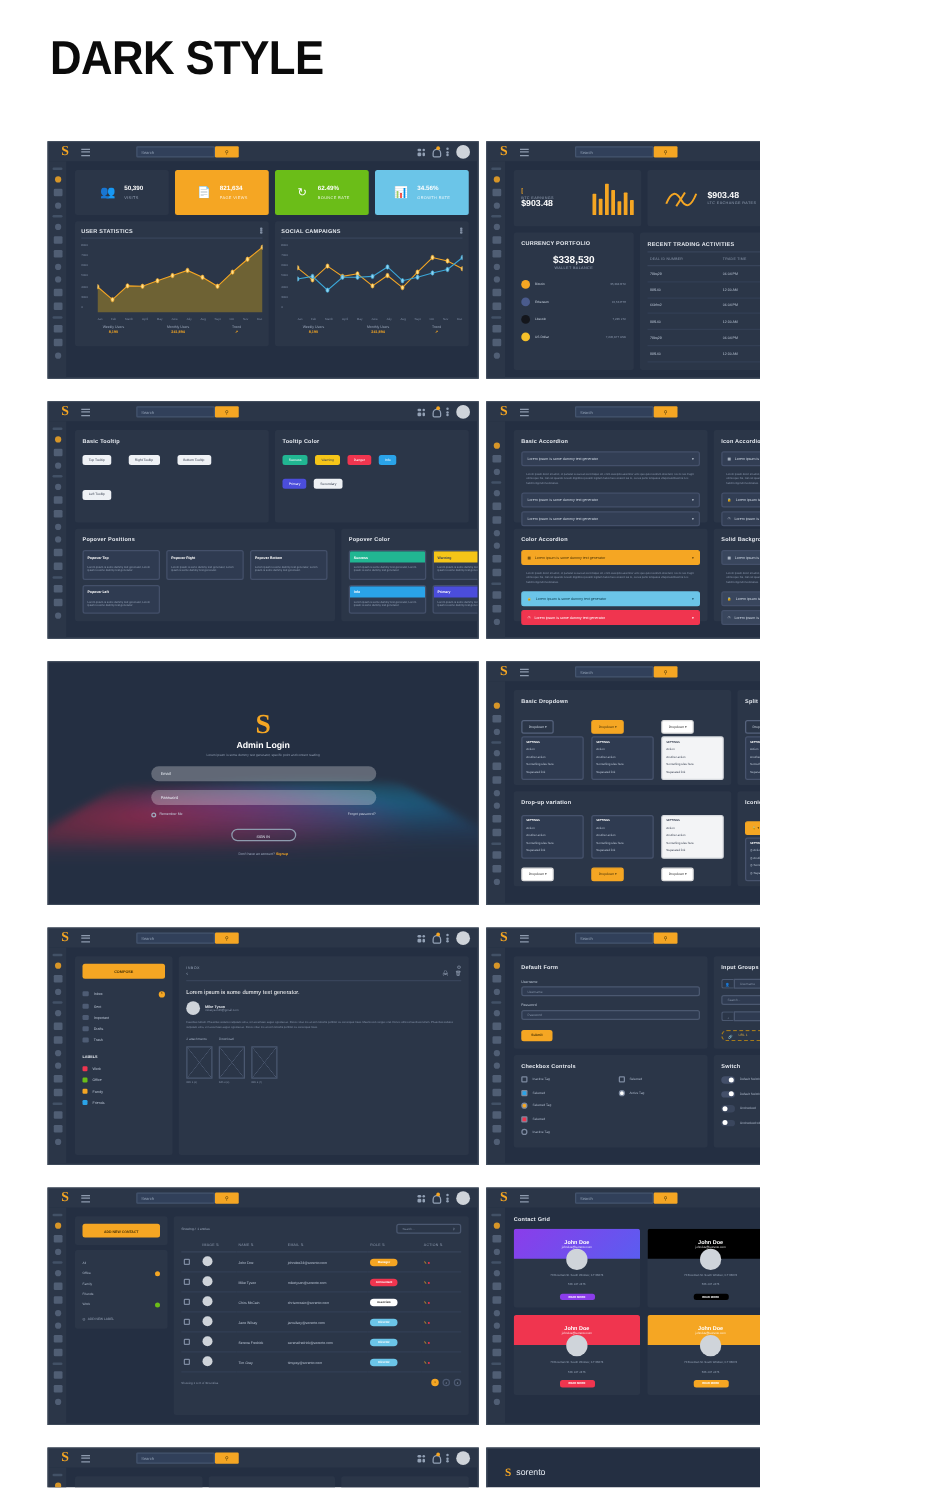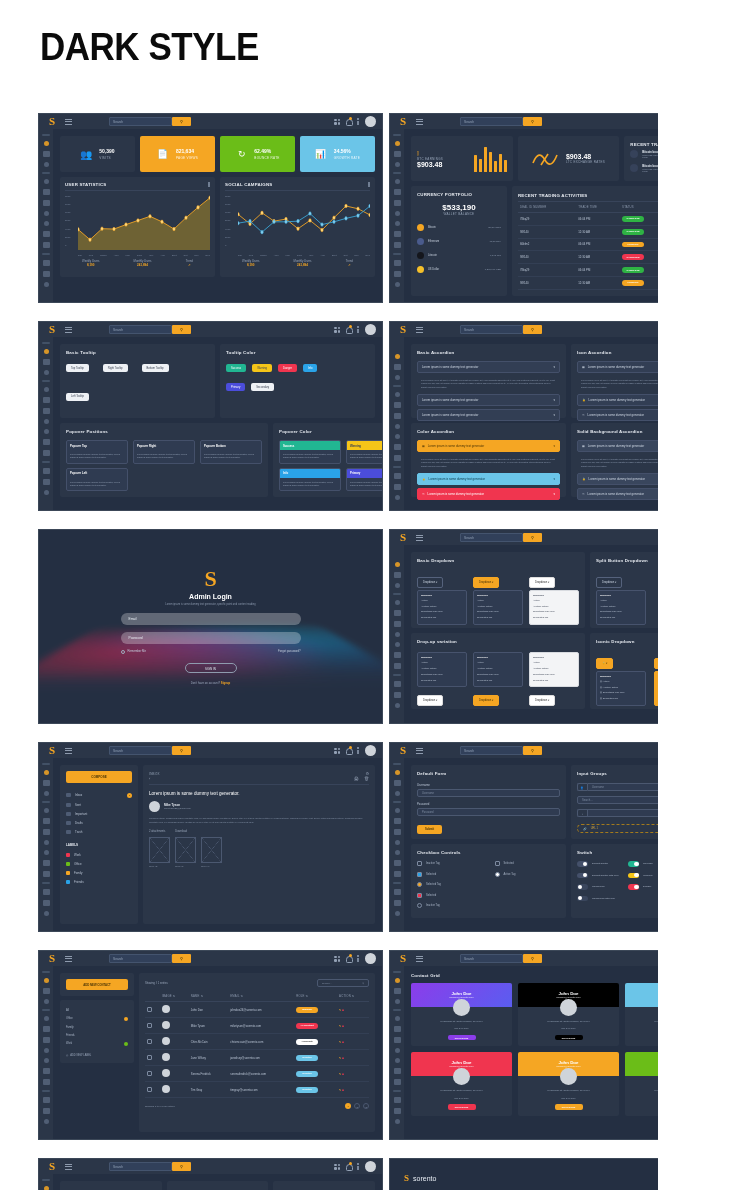--- a/index.html
+++ b/index.html
@@ -1,19 +1,19 @@
 <!DOCTYPE html>
 <html><head>
 <meta charset="utf-8">
 <style>
   * { box-sizing: border-box; margin: 0; padding: 0; }
   html, body { width: 750px; height: 1190px; background: #ffffff; }
   body { font-family: "Liberation Sans", sans-serif; -webkit-font-smoothing: antialiased; }
 
-  .page { position: relative; width: 658px; height: 1190px; background:#fff; overflow:hidden; }
+  .page { position: relative; width: 608px; height: 1190px; background:#fff; overflow:hidden; }
 
   
   .page-title {
     position: absolute; left: 40px; top: 26px;
     font-family: "Liberation Sans", sans-serif;
     font-size: 38px; font-weight: 700; letter-spacing: -0.5px;
     color: #0b0b0b; transform: scaleX(0.92); transform-origin: left center;
   }
 
   
@@ -517,21 +517,21 @@
                 </div>
                 <div style="font-size:2.4px;color:#c6d0dd;">+1.29 BTC</div>
               </div>
             </div>
           </div>
 
           <div style="display:flex;gap:5px;margin-top:5px;">
             <div class="cbox" style="width:96px;">
               <div class="panel-title">CURRENCY PORTFOLIO</div>
               <div style="text-align:center;margin:6px 0 4px 0;">
-                <div style="font-size:8px;font-weight:700;color:#fff;">$533,190</div>
+                <div style="font-size:8px;font-weight:700;color:#fff;">$338,530</div>
                 <div class="sm-lab">WALLET BALANCE</div>
               </div>
               <div id="coinlist">
                   <div class="coin">
                     <span class="dot" style="background:#f5a623"></span>
       <span style="flex:1;font-size:2.6px;color:#c6d0dd;">Bitcoin</span>
       <span style="font-size:2.4px;color:#8b98ad;">35,294 BTC</span>
                   </div>
                   <div class="coin">
                     <span class="dot" style="background:#4a5b8c"></span>

